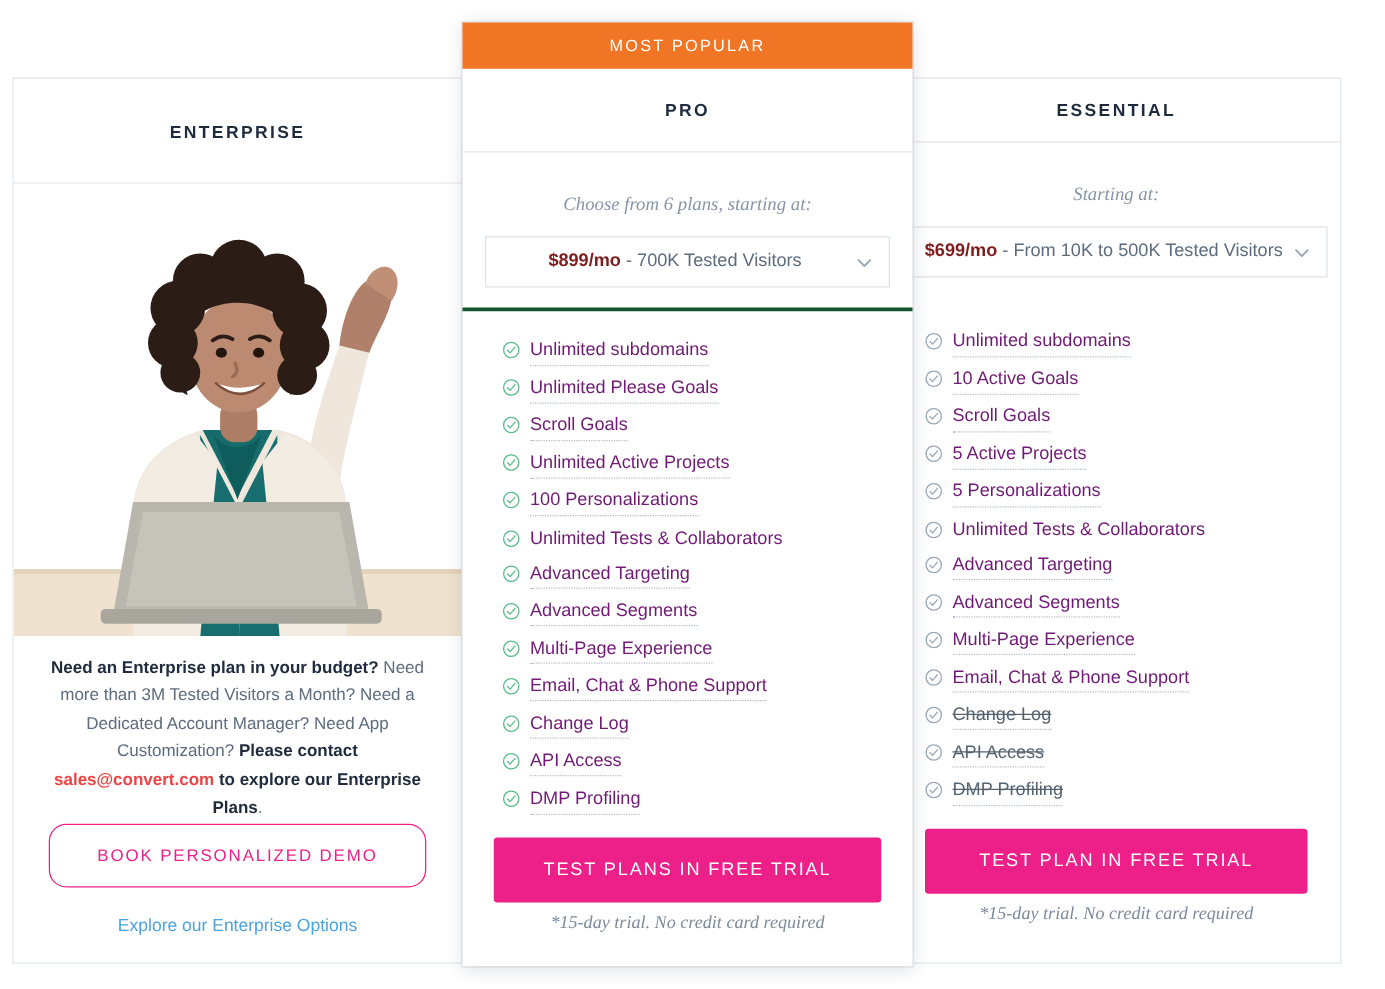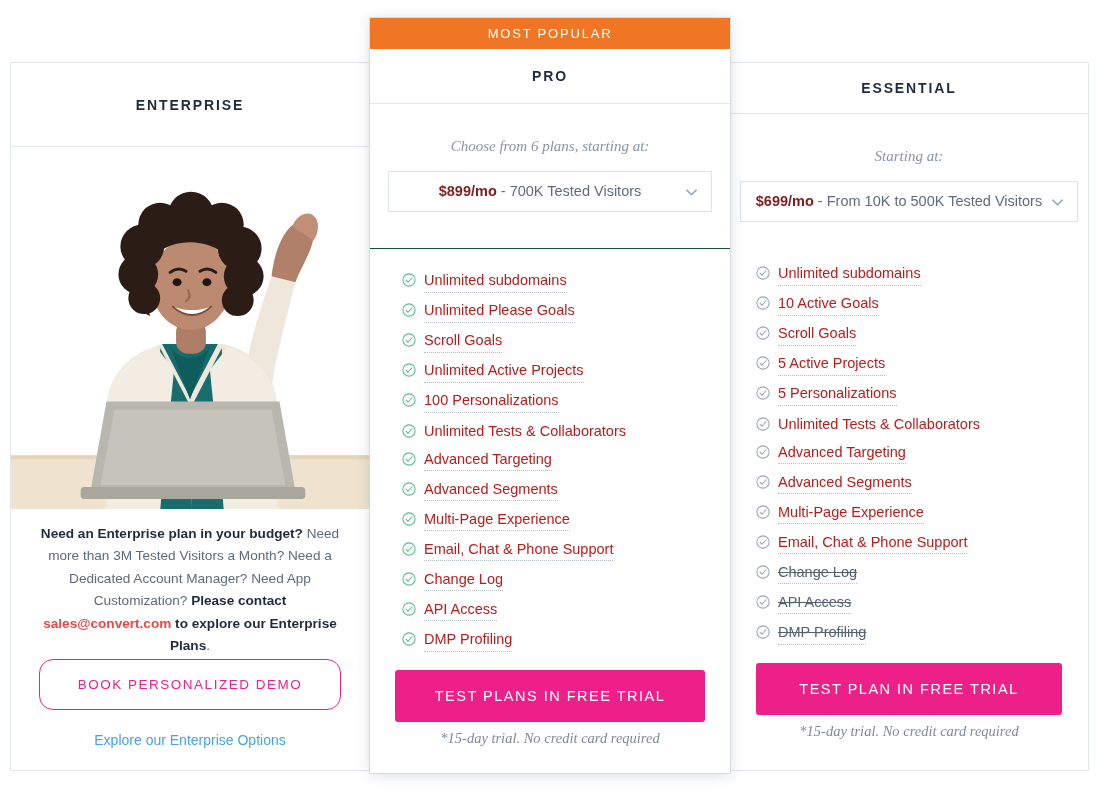--- a/index.html
+++ b/index.html
@@ -24,21 +24,21 @@
     position: absolute;
     top: 62px;
     width: 360px;
     height: 709px;
     background: #ffffff;
     border: 1px solid #e2e7ec;
     display: flex;
     flex-direction: column;
   }
   .side-card.enterprise { left: 10px; }
-  .side-card.essential  { left: 729px; }
+  .side-card.essential  { left: 713px; }
 
   .card-head {
     height: 84px;
     border-bottom: 1px solid #e2e7ec;
     display: flex;
     align-items: center;
     justify-content: center;
   }
   .card-head .plan-name {
     font-size: 14px;
@@ -70,22 +70,22 @@
     align-items: center;
     justify-content: center;
     font-size: 13px;
     font-weight: normal;
     letter-spacing: 1.8px;
   }
   .pro-card .card-head { height: 86px; }
 
   
   .price-block {
-    border-bottom: 1px solid #14532d;
-    padding: 34px 18px 36px;
+    border-bottom: 3px solid #14532d;
+    padding: 34px 18px 16px;
     text-align: center;
   }
   .side-card .price-block { border-bottom: none; padding: 34px 10px 20px; }
 
   .starting-at {
     font-family: "Liberation Serif", serif;
     font-style: italic;
     font-size: 15px;
     color: #8794a5;
     margin-bottom: 16px;
@@ -137,21 +137,21 @@
     flex: 0 0 auto;
     width: 14px;
     height: 14px;
     margin-right: 8px;
     margin-top: 2px;
   }
   .feature .check.green { color: #5bbd8a; }
   .feature .check.grey  { color: #9aa7b6; }
 
   .feature .label {
-    color: #b91c1c;
+    color: #701a75;
   }
   .feature .label.hinted {
     border-bottom: 1px dotted #b4bec9;
     padding-bottom: 1px;
   }
   .feature .label.excluded {
     text-decoration: line-through;
     color: #55626f;
   }
 

